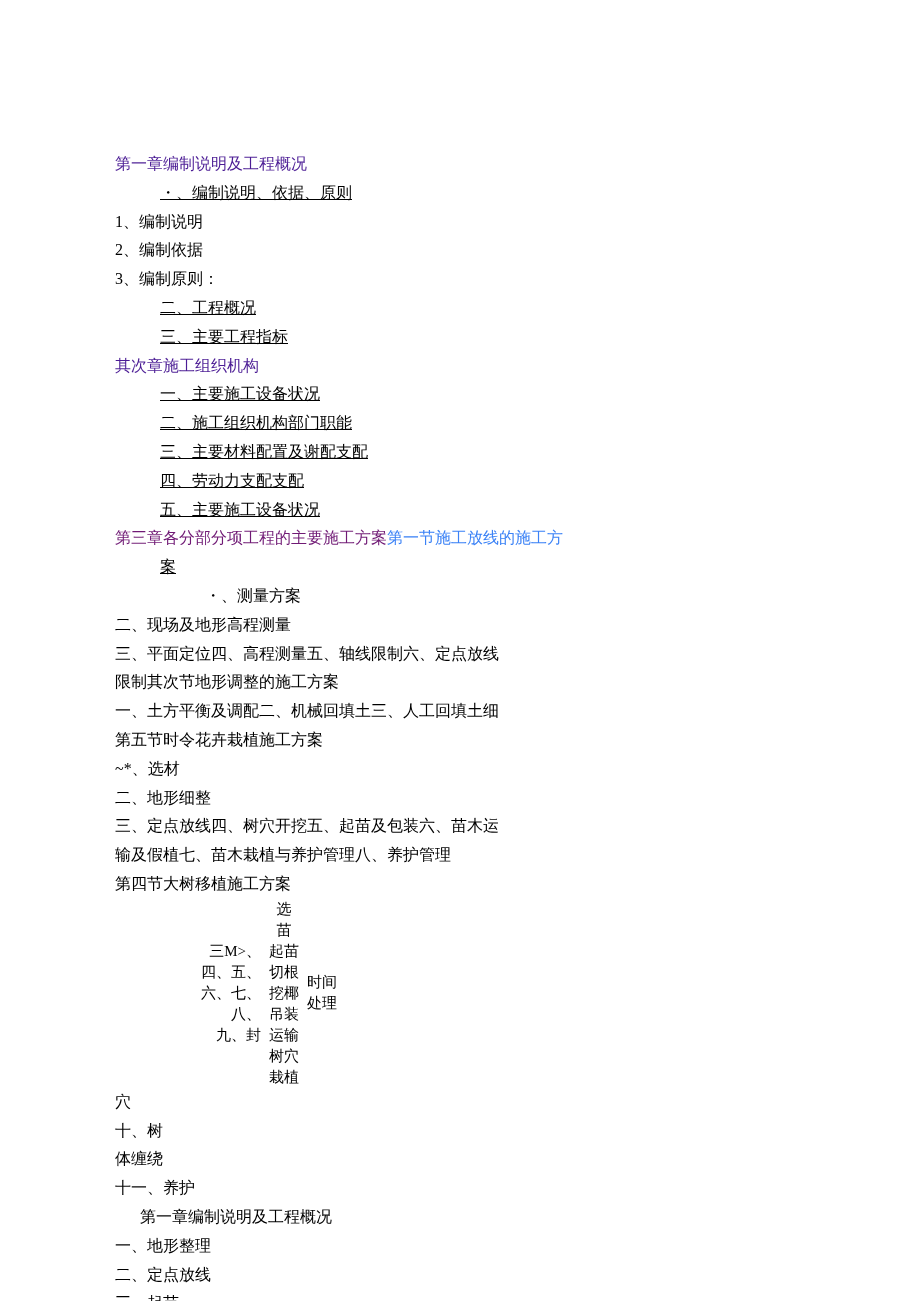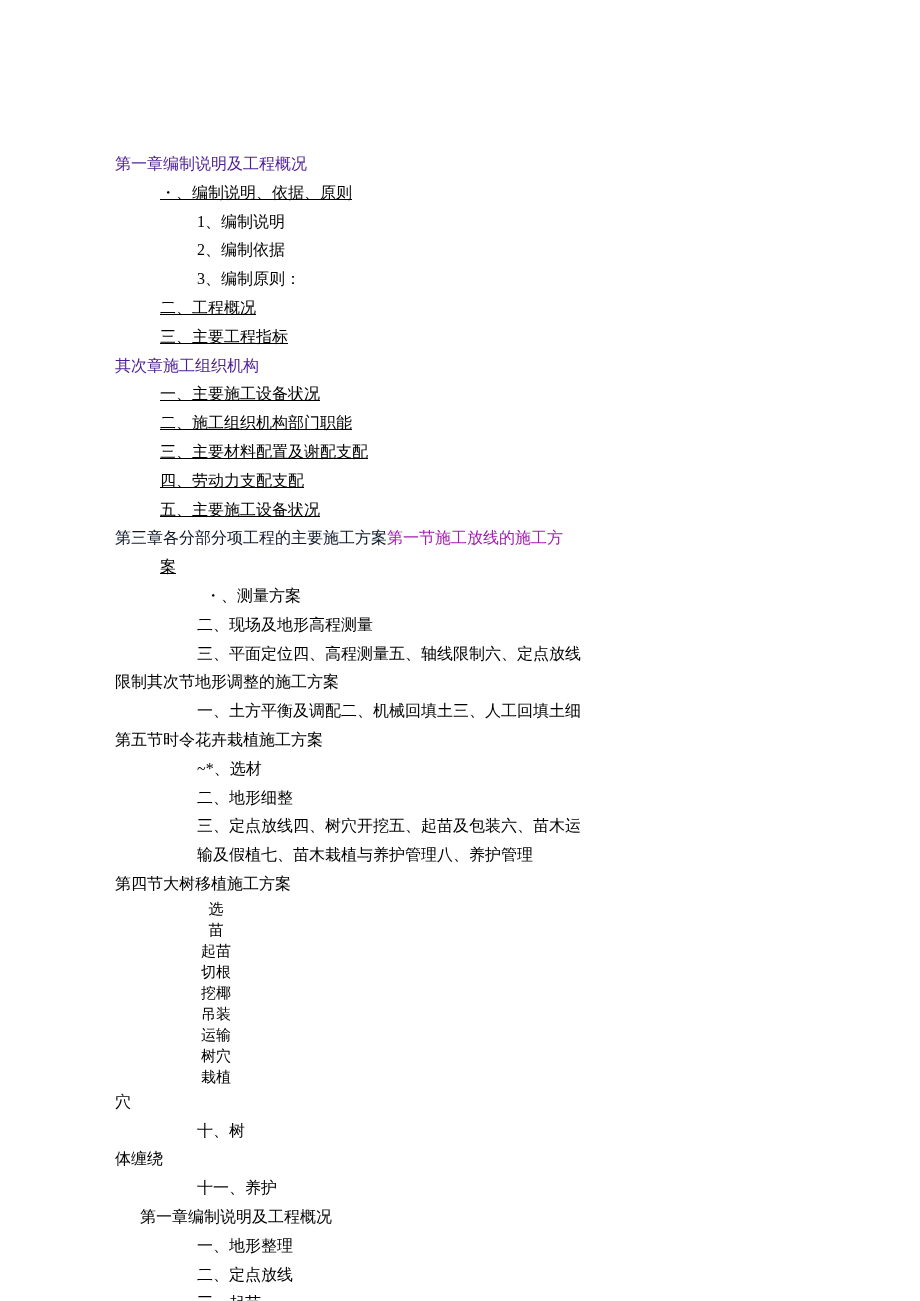--- a/index.html
+++ b/index.html
@@ -17,32 +17,31 @@
       width: 920px;
     }
     .chapter-heading {
       color: #4c1d95;
       margin-left: 0;
     }
     .chapter-3-line {
       margin-left: 0;
     }
     .chapter-3-red {
-      color: #0f172a;
+      color: #701a75;
       margin-top: 40px;
     }
     .chapter-3-black {
-      color: #a21caf;
+      color: #3b82f6;
     }
     .level-1 {
       margin-left: 45px;
       text-decoration: underline;
     }
     .level-2 {
-      margin-left: 82px;
     }
     .level-3 {
       margin-left: 90px;
     }
     .level-0 {
       margin-left: 0;
     }
     .indent-text {
     }
     .section-subheading {
@@ -101,30 +100,42 @@
 <div class="indent-text">限制其次节地形调整的施工方案</div>
 <div class="level-2">一、土方平衡及调配二、机械回填土三、人工回填土细</div>
 <div class="indent-text">第五节时令花卉栽植施工方案</div>
 <div class="level-2">~*、选材</div>
 <div class="level-2">二、地形细整</div>
 <div class="level-2">三、定点放线四、树穴开挖五、起苗及包装六、苗木运</div>
 <div class="level-2">输及假植七、苗木栽植与养护管理八、养护管理</div>
 <div class="section-subheading">第四节大树移植施工方案</div>
 
 <div class="table-block">
+  <div class="table-col table-col-1">
+    <div>三M&gt;、</div>
+    <div></div>
+    <div>四、五、</div>
+    <div>六、七、</div>
+    <div>八、</div>
+    <div>九、封</div>
+  </div>
   <div class="table-col table-col-2">
     <div>选</div>
     <div>苗</div>
     <div>起苗</div>
     <div>切根</div>
     <div>挖椰</div>
     <div>吊装</div>
     <div>运输</div>
     <div>树穴</div>
     <div>栽植</div>
+  </div>
+  <div class="table-col table-col-3">
+    <div>时间</div>
+    <div>处理</div>
   </div>
 </div>
 
 <div class="level-0">穴</div>
 <div class="level-2">十、树</div>
 <div class="level-0">体缠绕</div>
 <div class="level-2">十一、养护</div>
 <div class="section-5-heading">第一章编制说明及工程概况</div>
 <div class="level-2">一、地形整理</div>
 <div class="level-2">二、定点放线</div>

